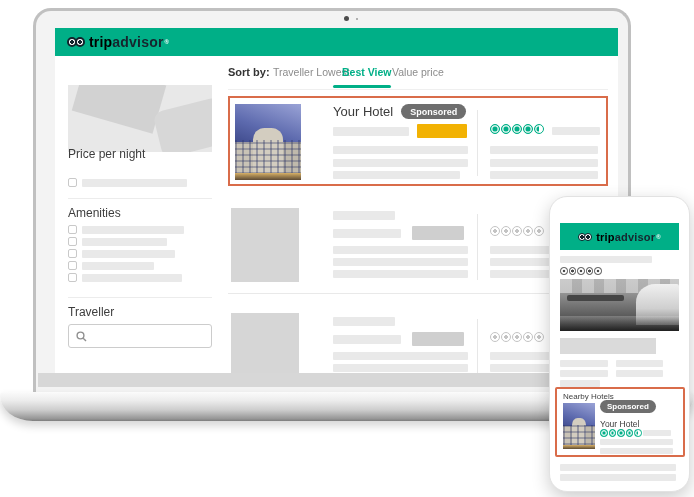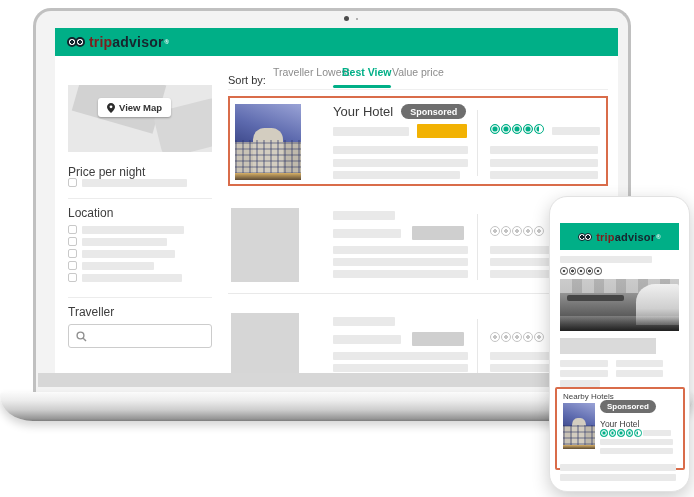--- a/index.html
+++ b/index.html
@@ -15,40 +15,40 @@
   .laptop-base{position:absolute;left:0px;top:392px;width:694px;height:29px;
     background:linear-gradient(180deg,#fbfbfb 0%,#ececec 30%,#cdcdcd 62%,#969696 92%,#7d7d7d 100%);
     border-radius:4px 4px 34px 34px / 4px 4px 26px 26px;box-shadow:0 5px 9px rgba(0,0,0,.16);}
   
   .ta-header{position:absolute;left:0;top:0;width:563px;height:28px;background:#00af87;display:flex;align-items:center;padding-left:12px;box-sizing:border-box;}
   .ta-logo{display:flex;align-items:center;font-size:14px;font-weight:bold;letter-spacing:.2px;}
   .owl{display:inline-flex;margin-right:4px;}
   .owl i{display:inline-block;width:10px;height:10px;border-radius:50%;border:2px solid #12232c;box-sizing:border-box;
     background:radial-gradient(circle,#12232c 0 1.6px,#fff 1.7px);}
   .owl i+i{margin-left:-2px;}
-  .lg-trip{color:#7f1d1d;}
+  .lg-trip{color:#000000;}
   .lg-adv{color:#16252e;}
   .lg-reg{color:#fff;font-size:6px;vertical-align:super;margin-left:1px;}
   
   .ta-logo.sm{font-size:11px;}
   .ta-logo.sm .owl i{width:8px;height:8px;border-width:1.6px;}
   
   .map-art{position:absolute;left:13px;top:57px;width:144px;height:67px;background:#e8e8e8;overflow:hidden;}
   .map-art::before{content:"";position:absolute;left:6%;top:-18%;width:58%;height:75%;background:#d2d2d2;transform:rotate(16deg);}
   .map-art::after{content:"";position:absolute;right:-10%;top:28%;width:48%;height:70%;background:#d7d7d7;transform:rotate(-14deg);border-radius:10px;}
   .viewmap-btn{position:absolute;left:43px;top:70px;background:#fff;border-radius:3px;box-shadow:0 1px 2px rgba(0,0,0,.3);
     padding:4px 9px;font-size:9.5px;font-weight:bold;color:#333;display:flex;align-items:center;gap:4px;z-index:2;cursor:pointer;}
   .side-h{position:absolute;font-size:12px;color:#3d3d3d;}
   .checkbox{position:absolute;width:9px;height:9px;border:1px solid #c9c9c9;border-radius:2px;background:#fff;box-sizing:border-box;}
   .bar{position:absolute;height:8px;background:#e9e9e9;border-radius:1px;}
   .divider{position:absolute;height:1px;background:#ececec;}
   .search-box{position:absolute;left:13px;top:296px;width:144px;height:24px;border:1px solid #cccccc;border-radius:3px;box-sizing:border-box;background:#fff;display:flex;align-items:center;padding-left:7px;}
   .search-box input{border:none;outline:none;width:100px;height:16px;font-size:10px;background:transparent;}
   
-  .sort-label{position:absolute;left:173px;top:46px;font-size:11px;font-weight:normal;color:#333;}
+  .sort-label{position:absolute;left:173px;top:38px;font-size:11px;font-weight:bold;color:#333;}
   .sort-tab{position:absolute;top:38px;font-size:10.5px;color:#8c8c8c;cursor:pointer;}
   .sort-tab.active{color:#00af87;font-weight:bold;}
   .tab-underline{position:absolute;left:278px;top:57px;width:58px;height:3px;background:#00af87;border-radius:2px;}
   .sort-rule{position:absolute;left:173px;top:61px;width:380px;height:1px;background:#efefef;}
   
   .listing{position:absolute;left:173px;width:380px;box-sizing:border-box;}
   .listing.hl{border:2px solid #d96c4a;}
   .pill{display:inline-block;background:#6e6e6e;color:#fff;font-weight:bold;border-radius:9px;}
   .pill.lg{font-size:9px;padding:2.5px 9px;}
   .pill.sm{font-size:8px;padding:2px 7px;}
@@ -77,21 +77,21 @@
   .resto-art{position:absolute;overflow:hidden;background:linear-gradient(180deg,#c2c2c2 0%,#8f8f8f 30%,#5c5c5c 70%,#383838 100%);}
   .resto-art .r-bld{position:absolute;left:0;top:0;width:100%;height:26%;background:repeating-linear-gradient(90deg,#cdcdcd 0 12px,#b0b0b0 12px 22px);opacity:.85;}
   .resto-art .r-canopy{position:absolute;right:0;top:10%;width:36%;height:78%;background:linear-gradient(180deg,#f0f0f0,#cfcfcf 60%,#8a8a8a);border-radius:45% 5% 0 0;}
   .resto-art .r-awn{position:absolute;left:6%;top:30%;width:48%;height:12%;background:#454545;border-radius:2px;}
   .resto-art .r-tbl{position:absolute;left:0;bottom:0;width:100%;height:28%;background:linear-gradient(180deg,rgba(235,235,235,.25),rgba(15,15,15,.6));}
   
   .phone{position:absolute;left:549px;top:196px;width:141px;height:296px;background:#fff;border:1px solid #e2e2e2;
     border-radius:18px;box-shadow:0 6px 18px rgba(0,0,0,.2);z-index:10;box-sizing:border-box;}
   .phone .ta-header-m{position:absolute;left:10px;top:26px;width:119px;height:27px;background:#00af87;display:flex;align-items:center;justify-content:center;}
   .p-bar{position:absolute;height:7px;background:#e9e9e9;border-radius:1px;}
-  .nearby-box{position:absolute;left:5px;top:190px;width:130px;height:83px;border:2px solid #d96c4a;box-sizing:border-box;border-radius:2px;}
+  .nearby-box{position:absolute;left:5px;top:190px;width:130px;height:70px;border:2px solid #d96c4a;box-sizing:border-box;border-radius:2px;}
   .nearby-h{position:absolute;left:6px;top:3px;font-size:8px;color:#3f3f3f;}
   .p-title{position:absolute;font-size:8.5px;color:#3b3b3b;}
   .graybox{position:absolute;background:#dadada;}
 </style>
 </head>
 <body>
 
 <div class="stage">
 
   <div class="laptop-screen"></div>
@@ -106,34 +106,27 @@
             <i></i>
             <i></i>
           </span>
         <span class="lg-trip">trip</span>
           <span class="lg-adv">advisor</span>
           <span class="lg-reg">®</span>
       </div>
     </div>
 
     <div class="map-art"></div>
-    <div class="viewmap-btn">
-      <svg width="8" height="10" viewBox="0 0 8 10">
-          <path d="M4 0C1.8 0 0 1.8 0 4c0 2.7 4 6 4 6s4-3.3 4-6C8 1.8 6.2 0 4 0z" fill="#2b2b2b"></path>
-          <circle cx="4" cy="3.8" r="1.4" fill="#fff"></circle>
-        </svg>
-      <span>View Map</span>
-    </div>
-
-    <div class="side-h" style="left:13px;top:137px;">Price per night</div>
+
+    <div class="side-h" style="left:13px;top:119px;">Price per night</div>
     <div class="checkbox" style="left:13px;top:150px;"></div>
     <div class="bar" style="left:27px;top:151px;width:105px;"></div>
     <div class="divider" style="left:13px;top:170px;width:144px;"></div>
 
-    <div class="side-h" style="left:13px;top:178px;">Location</div>
+    <div class="side-h" style="left:13px;top:178px;">Amenities</div>
     <div class="checkbox" style="left:13px;top:197px;"></div>
     <div class="bar" style="left:27px;top:198px;width:102px;"></div>
     <div class="checkbox" style="left:13px;top:209px;"></div>
     <div class="bar" style="left:27px;top:210px;width:85px;"></div>
     <div class="checkbox" style="left:13px;top:221px;"></div>
     <div class="bar" style="left:27px;top:222px;width:93px;"></div>
     <div class="checkbox" style="left:13px;top:233px;"></div>
     <div class="bar" style="left:27px;top:234px;width:72px;"></div>
     <div class="checkbox" style="left:13px;top:245px;"></div>
     <div class="bar" style="left:27px;top:246px;width:100px;"></div>

